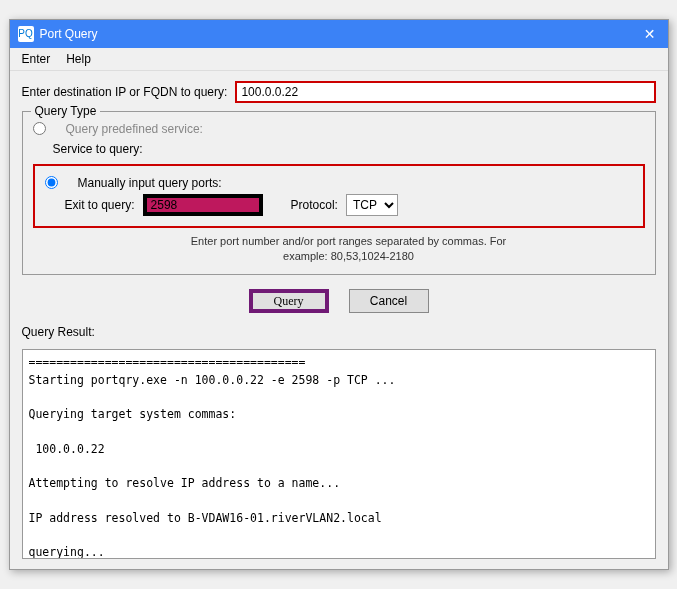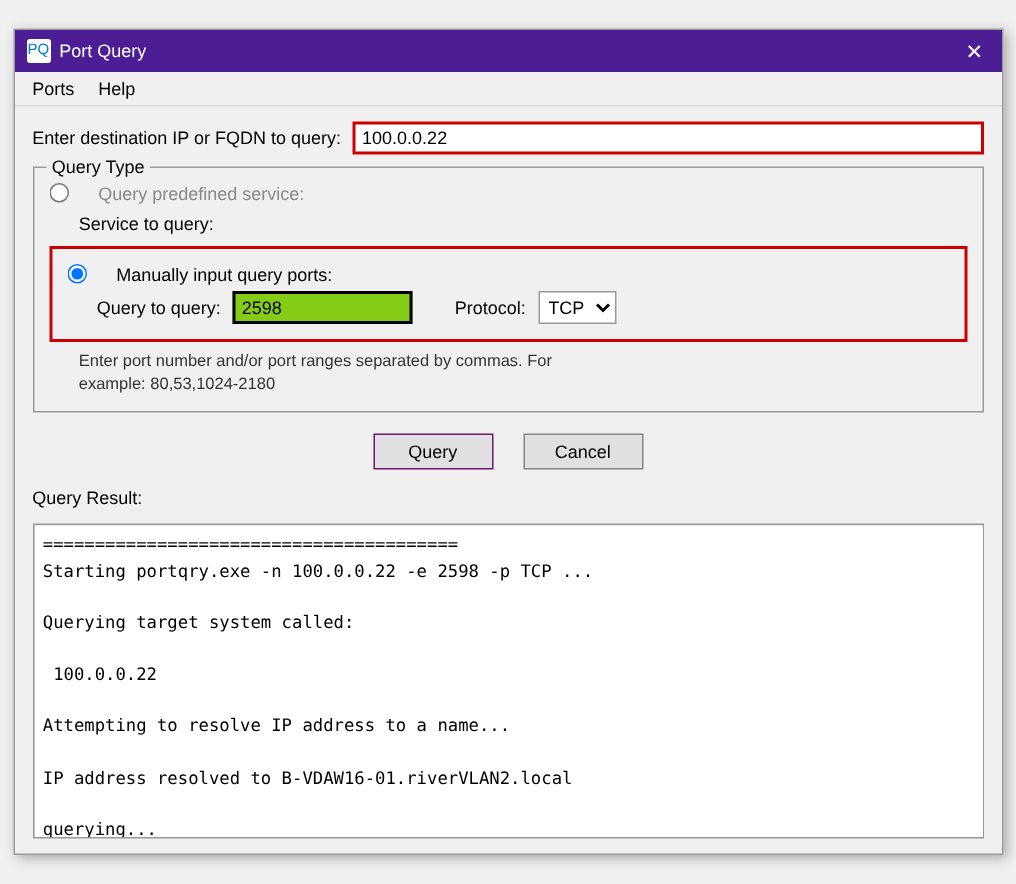--- a/index.html
+++ b/index.html
@@ -16,21 +16,21 @@
     }
     .window {
       width: 660px;
       background: #f0f0f0;
       border: 1px solid #999;
       box-shadow: 2px 2px 8px rgba(0,0,0,0.3);
       display: flex;
       flex-direction: column;
     }
     .title-bar {
-      background: #4c1d95;
+      background: #3b82f6;
       color: white;
       display: flex;
       align-items: center;
       justify-content: space-between;
       padding: 4px 8px;
       height: 28px;
     }
     .title-bar-left {
       display: flex;
       align-items: center;
@@ -133,40 +133,41 @@
       margin-top: 4px;
     }
     .ports-row {
       display: flex;
       align-items: center;
       gap: 8px;
       padding-left: 20px;
       margin-top: 4px;
     }
     .ports-input {
-      border: 2px solid #000000;
-      background: #84cc16;
+      border: 4px solid #000000;
+      background: #be185d;
       padding: 2px 4px;
       font-size: 12px;
       width: 120px;
       height: 22px;
     }
     .protocol-select {
       height: 22px;
       font-size: 12px;
       border: 1px solid #999;
       background: white;
       padding: 0 2px;
     }
     .hint-text {
       font-size: 11px;
       color: #333;
       padding-left: 20px;
       margin-top: 6px;
       line-height: 1.4;
+      text-align: center;
     }
     .button-row {
       display: flex;
       justify-content: center;
       gap: 20px;
       margin-top: 6px;
       margin-bottom: 4px;
     }
     .btn {
       min-width: 80px;
@@ -174,21 +175,22 @@
       background: #e0e0e0;
       border: 1px solid #888;
       font-size: 12px;
       cursor: pointer;
       display: flex;
       align-items: center;
       justify-content: center;
       padding: 0 12px;
     }
     .btn-query {
-      border: 1px solid #701a75;
+      border: 4px solid #701a75;
+      font-family: Liberation Serif, serif;
     }
     .query-result-label {
       font-size: 12px;
       margin-bottom: 2px;
     }
     .result-box {
       border: 1px solid #999;
       background: white;
       padding: 4px 6px;
       font-size: 11.5px;
@@ -231,21 +233,21 @@
     <div class="title-bar-left">
       <div class="title-bar-icon">
         <span>PQ</span>
       </div>
       <span>Port Query</span>
     </div>
     <div class="title-bar-close">✕</div>
   </div>
 
   <div class="menu-bar">
-    <div class="menu-item">Ports</div>
+    <div class="menu-item">Enter</div>
     <div class="menu-item">Help</div>
   </div>
 
   <div class="content">
 
     <div class="row-inline">
       <span class="label">Enter destination IP or FQDN to query:</span>
       <input class="input-field" type="text" value="100.0.0.22" style="">
     </div>
 
@@ -261,21 +263,21 @@
         <span class="label">Service to query:</span>
       </div>
 
       <div class="manual-group">
         <div class="radio-row" style="margin-bottom:0;">
           <input type="radio" class="radio-input" name="querytype" checked="" style="">
           <span class="label">Manually input query ports:</span>
         </div>
 
         <div class="ports-row">
-          <span class="label">Query to query:</span>
+          <span class="label">Exit to query:</span>
           <input class="ports-input" type="text" value="2598" style="">
           <span class="label" style="margin-left:20px;">Protocol:</span>
           <select class="protocol-select">
             <option>TCP</option>
             <option>UDP</option>
             <option>Both</option>
           </select>
         </div>
       </div>
 
@@ -288,21 +290,21 @@
     <div class="button-row">
       <button class="btn btn-query">Query</button>
       <button class="btn">Cancel</button>
     </div>
 
     <div class="query-result-label">Query Result:</div>
     <div class="result-box">
       <div>========================================</div>
       <div>Starting portqry.exe -n 100.0.0.22 -e 2598 -p TCP ...</div>
       <div>&nbsp;</div>
-      <div>Querying target system called:</div>
+      <div>Querying target system commas:</div>
       <div>&nbsp;</div>
       <div>&nbsp;100.0.0.22</div>
       <div>&nbsp;</div>
       <div>Attempting to resolve IP address to a name...</div>
       <div>&nbsp;</div>
       <div>IP address resolved to B-VDAW16-01.riverVLAN2.local</div>
       <div>&nbsp;</div>
       <div>querying...</div>
 
     </div>

